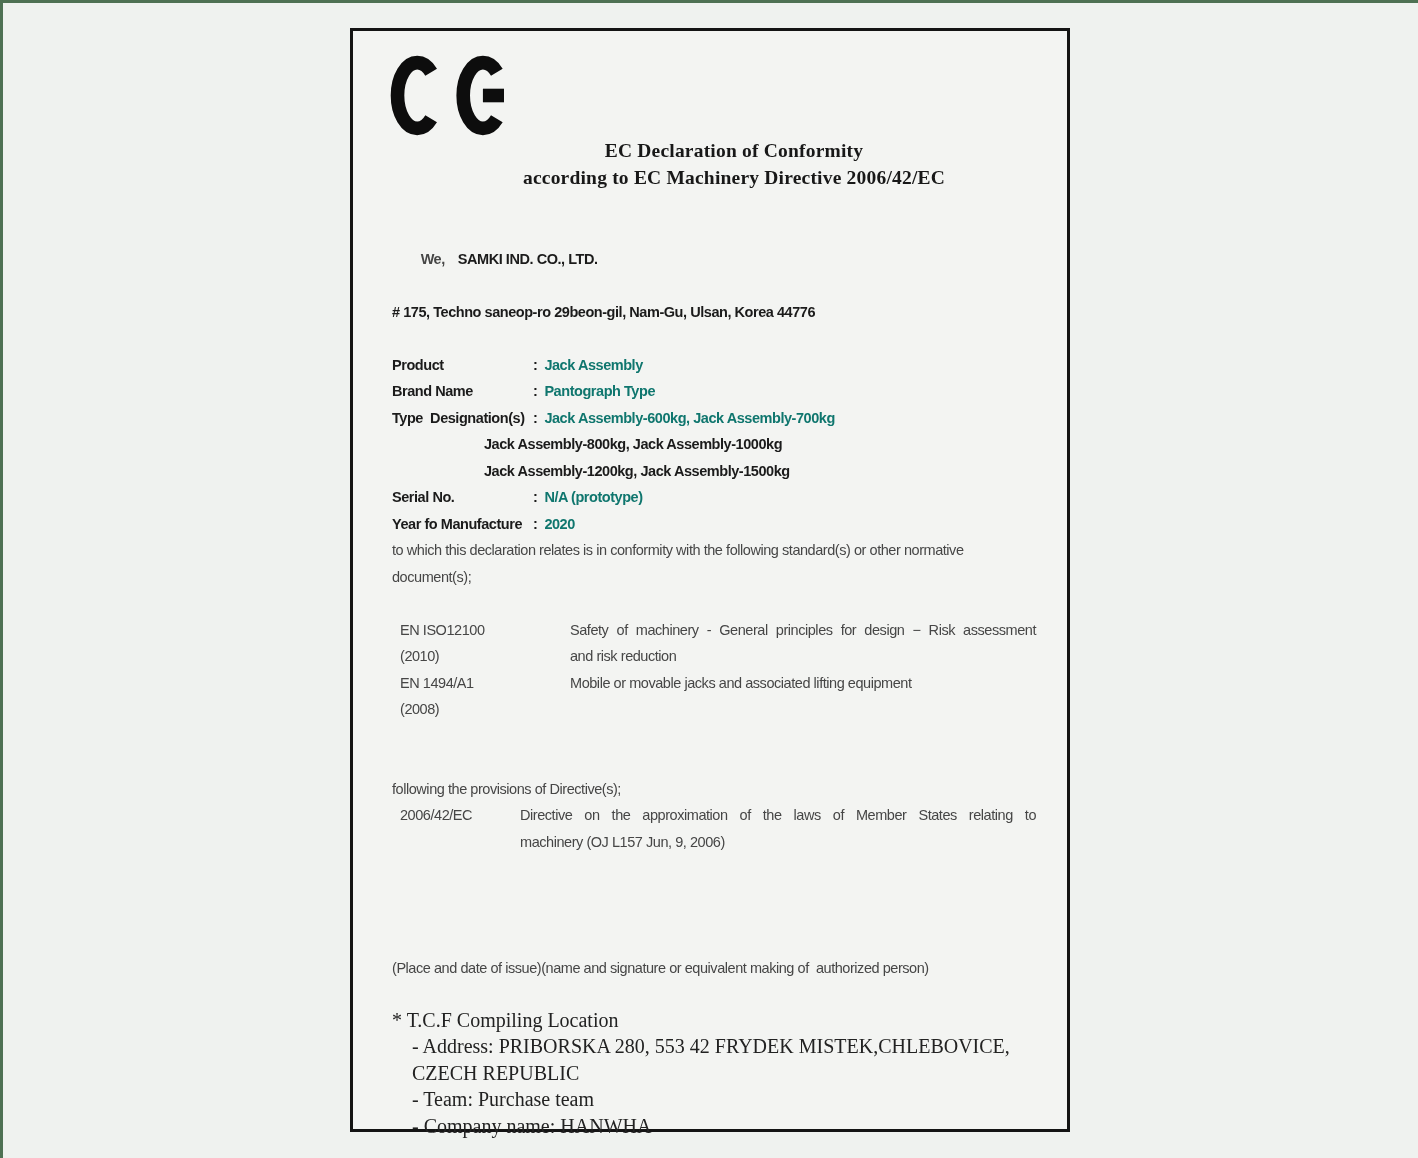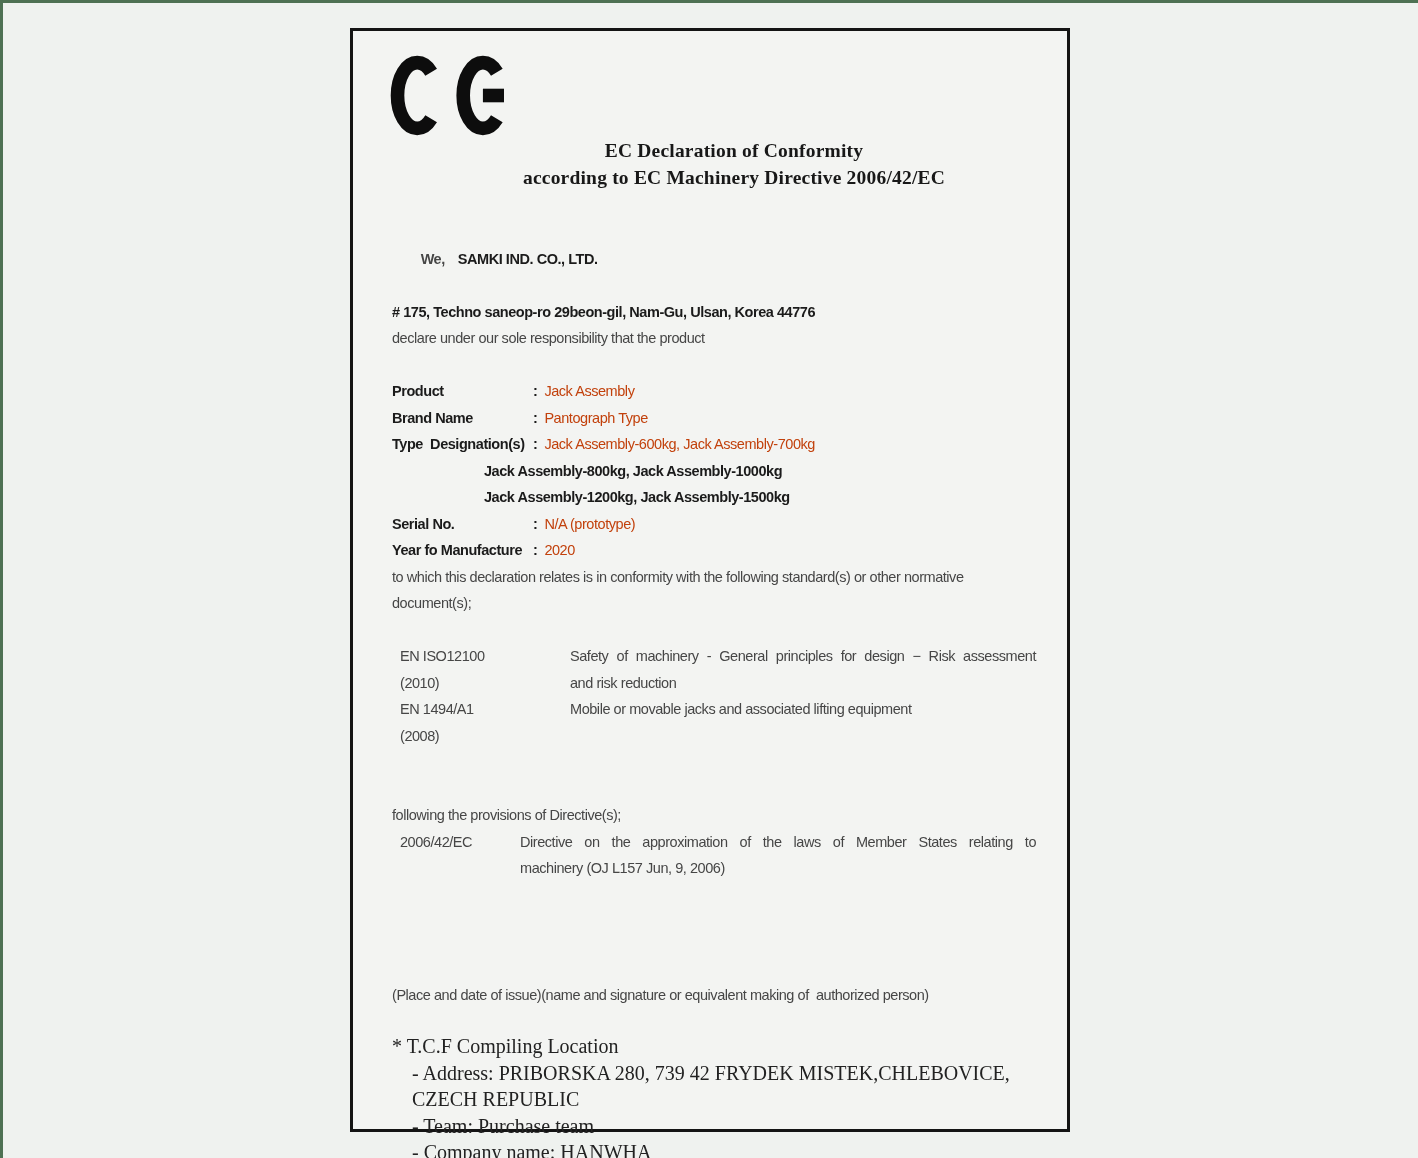--- a/index.html
+++ b/index.html
@@ -21,21 +21,21 @@
           font-size:14.5px; letter-spacing:-0.45px; line-height:26.5px; color:#464646; }
 
   .row  { min-height:26.5px; white-space:pre-wrap; }
   .b    { font-weight:bold; color:#1b1b1b; }
 
   .we-row .we { display:inline-block; margin-right:13px;font-weight:bold; }
 
   .kv   { display:flex; }
   .kv .k { min-width:141px; font-weight:bold; color:#1b1b1b; white-space:pre; flex:none; }
   .kv .sep { font-weight:bold; color:#1b1b1b; margin-right:7px; }
-  .kv .v { font-weight:normal; color:#c2410c; white-space:pre-wrap; }
+  .kv .v { font-weight:bold; color:#0f766e; white-space:pre-wrap; }
 
   .cont { margin-left:92px; }
 
   .std  { display:flex; }
   .std .c { width:178px; padding-left:8px; box-sizing:border-box; flex:none; }
   .std .d { width:466px; flex:none; }
   .dir  { display:flex; }
   .dir .c { width:128px; padding-left:8px; box-sizing:border-box; flex:none; }
   .dir .d { width:516px; flex:none; }
   .jline { text-align:justify; text-align-last:justify; }
@@ -74,21 +74,20 @@
       <div>EC Declaration of Conformity</div>
       <div>according to EC Machinery Directive 2006/42/EC</div>
     </div>
 
     <div class="body">
 
       <div class="row we-row">
         <span class="we">We,</span><span class="b">SAMKI IND. CO., LTD.</span>
       </div>
       <div class="row b"># 175, Techno saneop-ro 29beon-gil, Nam-Gu, Ulsan, Korea 44776</div>
-      <div class="row">declare under our sole responsibility that the product</div>
       <div class="sp"></div>
 
       <div class="row kv">
         <span class="k">Product</span><span class="sep">:</span><span class="v">Jack Assembly</span>
       </div>
       <div class="row kv">
         <span class="k">Brand Name</span><span class="sep">:</span><span class="v">Pantograph Type</span>
       </div>
       <div class="row kv">
         <span class="k">Type  Designation(s)</span><span class="sep">:</span><span class="v">Jack Assembly-600kg, Jack Assembly-700kg</span>
@@ -137,19 +136,19 @@
           <div class="row jline">Directive on the approximation of the laws of Member States relating to</div>
           <div class="row">machinery (OJ L157 Jun, 9, 2006)</div>
         </div>
       </div>
       <div class="sp4"></div>
 
       <div class="row">(Place and date of issue)(name and signature or equivalent making of  authorized person)</div>
       <div class="sp-s"></div>
 
       <div class="row serif">* T.C.F Compiling Location</div>
-      <div class="row serif ind">- Address: PRIBORSKA 280, 739 42 FRYDEK MISTEK,CHLEBOVICE, CZECH REPUBLIC</div>
+      <div class="row serif ind">- Address: PRIBORSKA 280, 553 42 FRYDEK MISTEK,CHLEBOVICE, CZECH REPUBLIC</div>
       <div class="row serif ind">- Team: Purchase team</div>
       <div class="row serif ind">- Company name: HANWHA</div>
 
     </div>
   </div>
 </div>
 
 </body></html>

